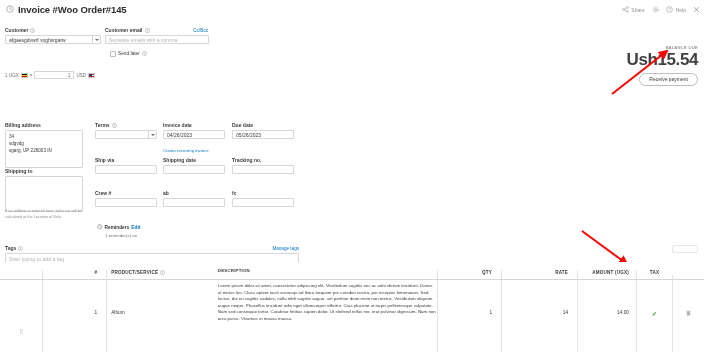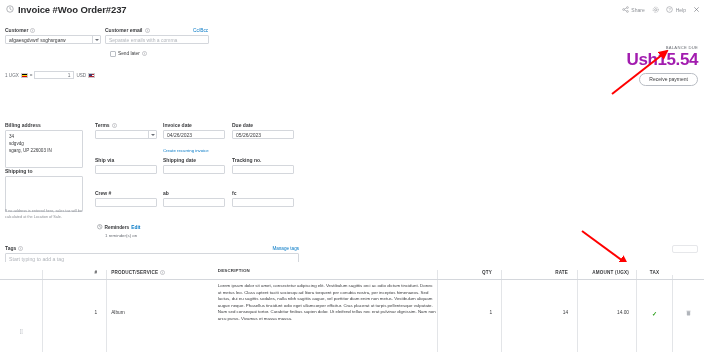--- a/index.html
+++ b/index.html
@@ -134,21 +134,21 @@
   #print-btn {
     position:absolute; right:6px; top:226px;
     width:26px; height:8px; border:1px solid #e6e7ea; border-radius:2px; background:#fff;
   }
 
   
   #balance {
     position:absolute; right:6px; top:26px; width:92px; text-align:right;
   }
   .bal-label { font-size:4.2px; color:#6b6f76; letter-spacing:0.25px; }
-  .bal-amt { font-size:17px; font-weight:bold; color:#a21caf; line-height:1.12; letter-spacing:-0.4px; }
+  .bal-amt { font-size:17px; font-weight:bold; color:#404040; line-height:1.12; letter-spacing:-0.4px; }
   .receive-btn {
     display:inline-block; margin-top:4px;
     border:1px solid #b9bdc4; border-radius:9px; background:#fff;
     padding:2.4px 9px; font-size:5px; color:#393a3d;
   }
 
   
   .arrow { position:absolute; pointer-events:none; }
 
   
@@ -180,21 +180,21 @@
 
 <div class="app">
 
   <div class="header">
     <span class="clock-icon">
       <svg width="8" height="8" viewBox="0 0 16 16">
           <circle cx="8" cy="8" r="6.5" fill="none" stroke="#8d9096" stroke-width="1.3"></circle>
           <path d="M8 4.5V8l2.5 1.6" fill="none" stroke="#8d9096" stroke-width="1.3" stroke-linecap="round"></path>
         </svg>
     </span>
-    <span class="title">Invoice #Woo Order#237</span>
+    <span class="title">Invoice #Woo Order#145</span>
 
     <div class="header-right">
       <span class="hr-item">
         <span>
           <svg width="7" height="7" viewBox="0 0 16 16">
               <circle cx="12.5" cy="3.5" r="2" fill="none" stroke="#8d9096" stroke-width="1.3"></circle>
               <circle cx="3.5" cy="8" r="2" fill="none" stroke="#8d9096" stroke-width="1.3"></circle>
               <circle cx="12.5" cy="12.5" r="2" fill="none" stroke="#8d9096" stroke-width="1.3"></circle>
               <path d="M5.3 7 10.8 4.4M5.3 9l5.5 2.6" stroke="#8d9096" stroke-width="1.3"></path>
             </svg>

